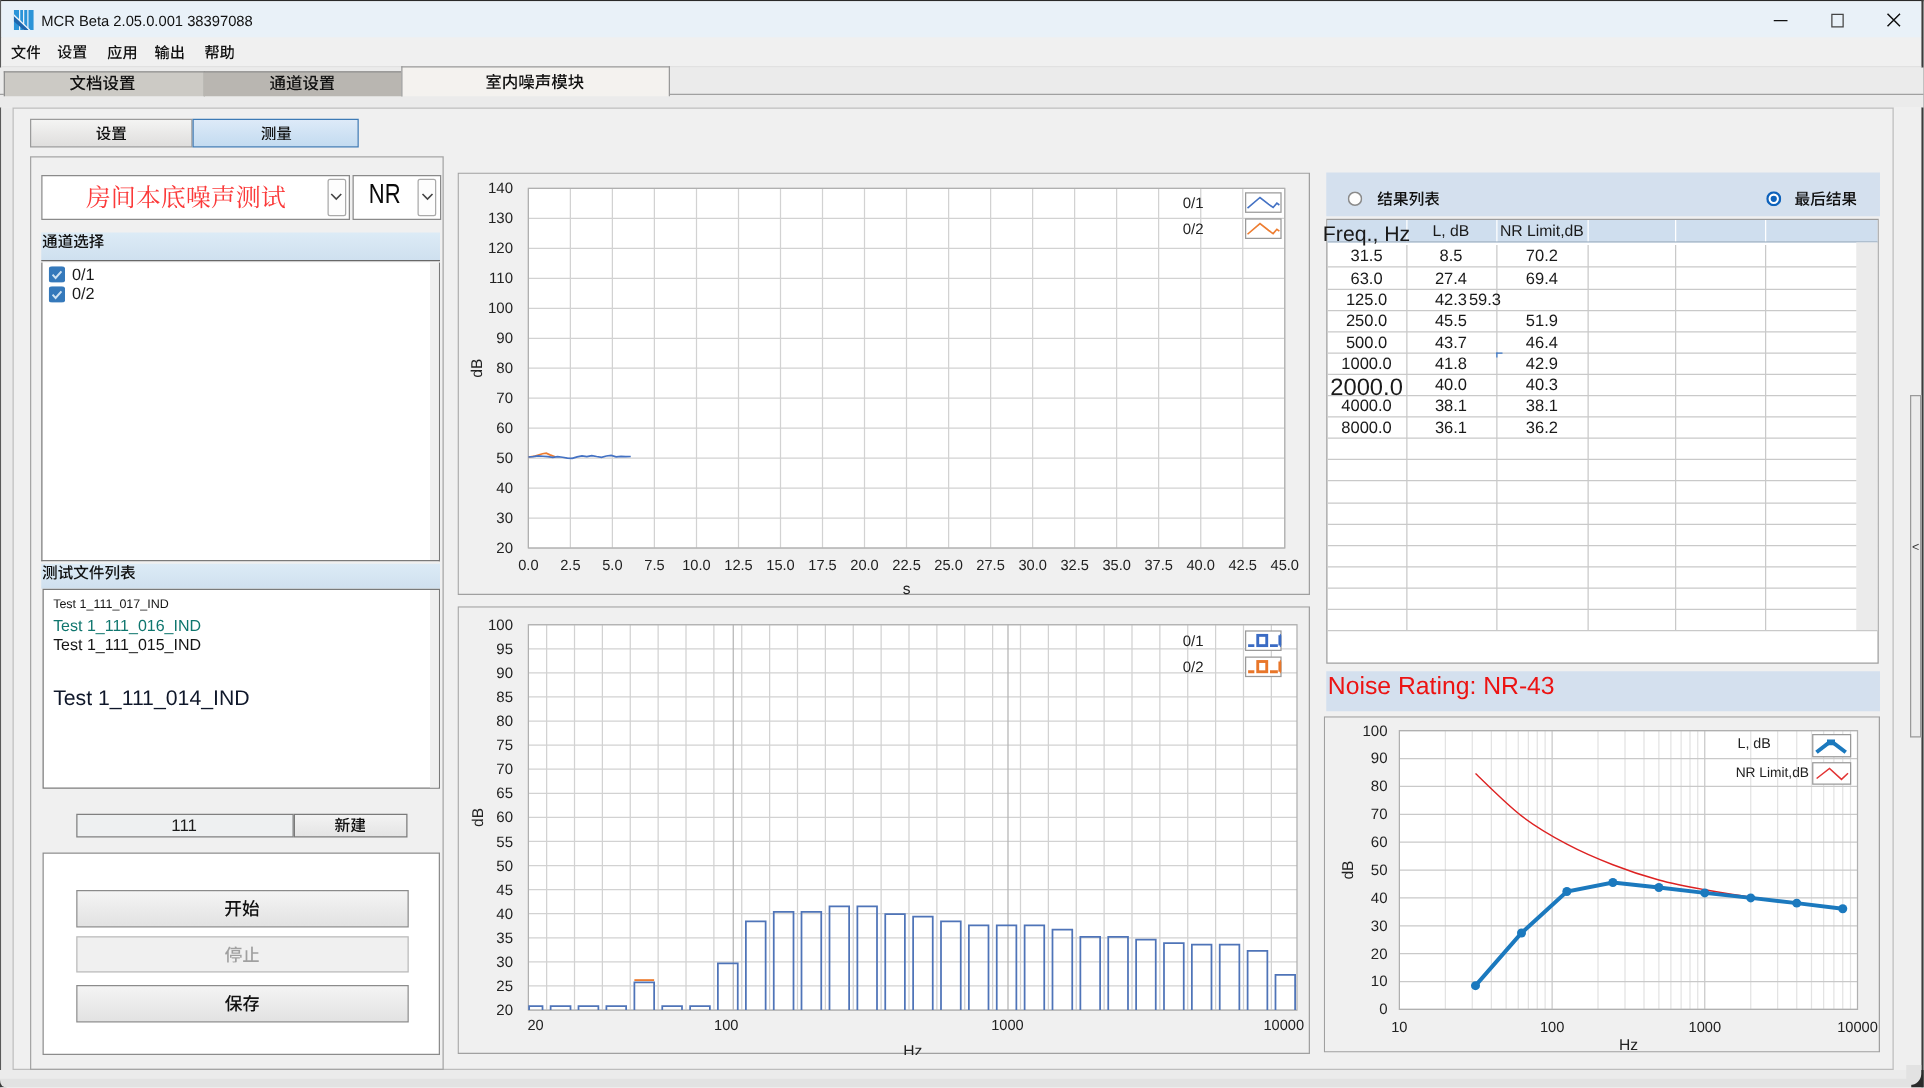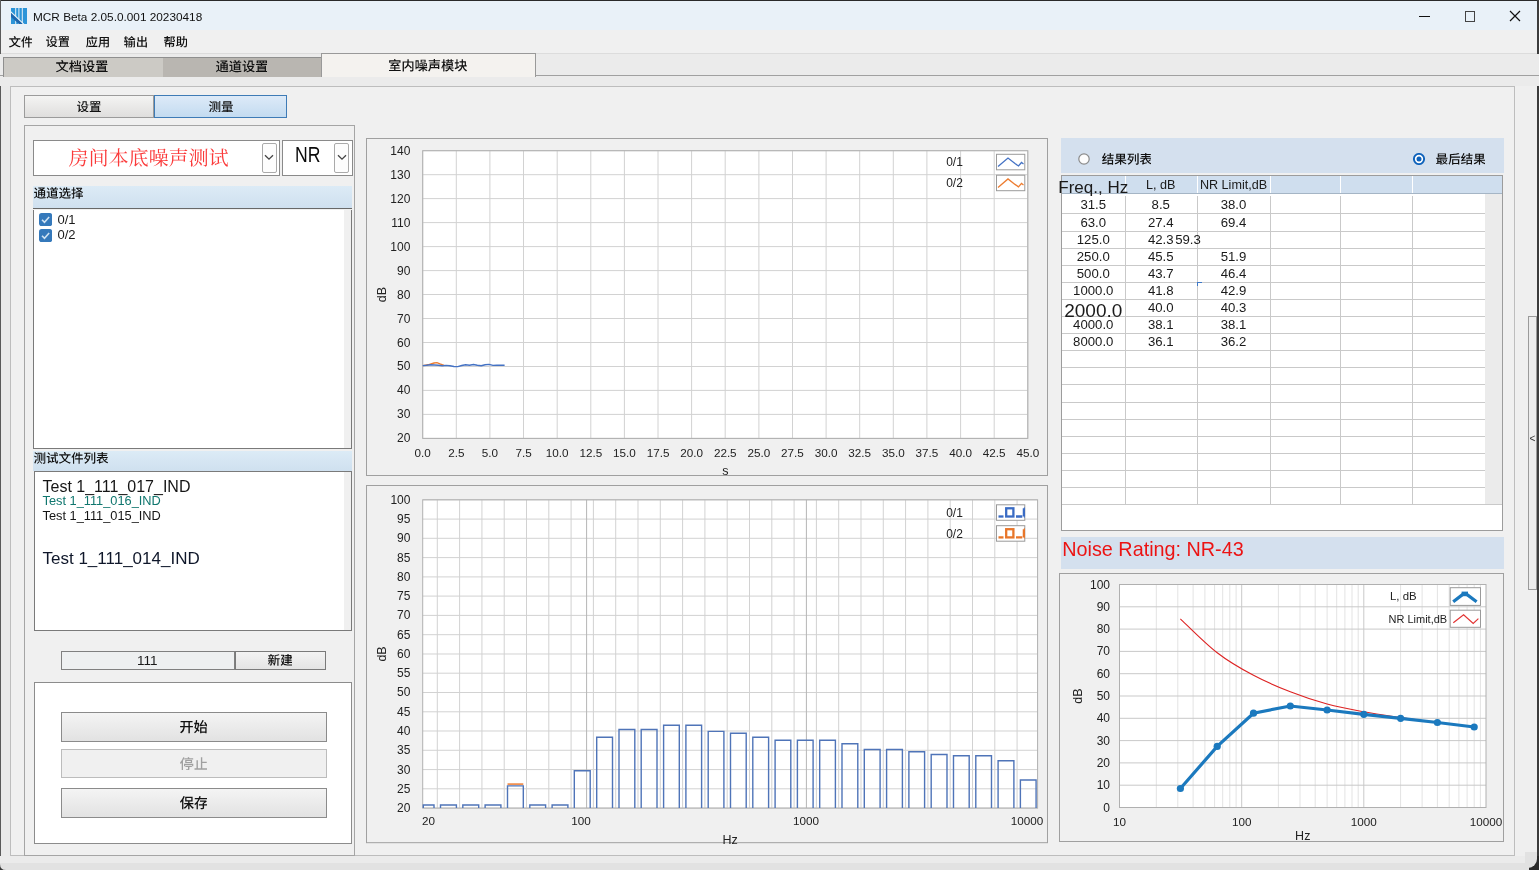--- a/index.html
+++ b/index.html
@@ -10,21 +10,21 @@
 <div class="abs" style="left:1537px;top:0;width:2px;height:870px;background:#3c3c3c"></div>
 <div class="abs" style="left:1px;top:1px;width:1536px;height:29px;background:#e9f1f8"></div>
 <svg class="abs" style="left:11px;top:8px" width="16" height="16" viewBox="0 0 16 16">
 <rect x="0" y="0" width="4.2" height="16" fill="#2b94d8"></rect>
 <rect x="5.2" y="0" width="2.2" height="16" fill="#2b94d8"></rect>
 <rect x="8.4" y="0" width="2.4" height="16" fill="#2b94d8"></rect>
 <rect x="11.8" y="0" width="4.2" height="16" fill="#2b94d8"></rect>
 <polygon points="0,4 12,16 8,16 0,9" fill="#1e66ad"></polygon>
 <polygon points="0,3.2 13.4,16 12,16 0,4.8" fill="#eef4f9"></polygon>
 </svg>
-<div class="t" style="left:33px;top:9.5px;font-size:11.8px;color:#111">MCR Beta 2.05.0.001 20230418</div>
+<div class="t" style="left:33px;top:9.5px;font-size:11.8px;color:#111">MCR Beta 2.05.0.001 38397088</div>
 <div class="abs" style="left:1419px;top:15.5px;width:10.5px;height:1.2px;background:#111"></div>
 <div class="abs" style="left:1464.5px;top:11px;width:8.5px;height:8.5px;border:1.1px solid #444"></div>
 <svg class="abs" style="left:1509px;top:10px" width="12" height="12" viewBox="0 0 12 12">
 <path d="M1 1 L11 11 M11 1 L1 11" stroke="#111" stroke-width="1.2"></path>
   </svg>
 <div class="abs" style="left:1px;top:30px;width:1536px;height:24px;background:#f0f0f0"></div>
 <svg style="position:absolute;left:8.6px;top:36.2px;" width="23.7" height="11.5" viewBox="0.39 -10.49 23.71 11.52">
     <path d="M8.7 -7.7 9.9 -7.4Q9.2 -5.1 8 -3.5Q6.8 -1.9 5.1 -0.8Q3.4 0.3 1.1 1Q1 0.9 0.9 0.7Q0.8 0.5 0.6 0.3Q0.5 0 0.4 -0.1Q2.6 -0.7 4.2 -1.7Q5.8 -2.7 7 -4.2Q8.1 -5.6 8.7 -7.7ZM3.5 -7.7Q4.2 -5.8 5.3 -4.3Q6.5 -2.8 8.2 -1.7Q9.8 -0.7 12 -0.1Q11.8 -0 11.7 0.2Q11.5 0.4 11.4 0.6Q11.3 0.8 11.2 0.9Q8.9 0.3 7.3 -0.8Q5.6 -2 4.4 -3.6Q3.2 -5.2 2.4 -7.3ZM0.6 -8.3H11.8V-7.1H0.6ZM5.1 -10.1 6.4 -10.5Q6.6 -10.1 6.9 -9.5Q7.2 -9 7.3 -8.6L6 -8.2Q5.9 -8.6 5.6 -9.1Q5.4 -9.7 5.1 -10.1ZM19.6 -10.2H20.8V1H19.6ZM17.5 -9.7 18.7 -9.5Q18.5 -8.7 18.2 -7.8Q18 -7 17.7 -6.3Q17.4 -5.6 17 -5Q16.9 -5.1 16.8 -5.2Q16.6 -5.3 16.4 -5.4Q16.2 -5.5 16 -5.6Q16.4 -6.1 16.7 -6.8Q17 -7.4 17.2 -8.2Q17.4 -9 17.5 -9.7ZM17.8 -7.9H23.5V-6.8H17.5ZM16.2 -4.3H24.1V-3.2H16.2ZM15.5 -10.3 16.6 -10Q16.2 -9 15.6 -7.9Q15.1 -6.9 14.5 -6Q13.9 -5.1 13.3 -4.4Q13.2 -4.5 13.1 -4.7Q13 -5 12.9 -5.2Q12.7 -5.4 12.6 -5.6Q13.2 -6.1 13.7 -6.9Q14.2 -7.7 14.7 -8.6Q15.1 -9.4 15.5 -10.3ZM14.2 -7.1 15.3 -8.2 15.3 -8.2V1H14.2Z" fill="#111"></path>
   </svg>
 <svg style="position:absolute;left:45.7px;top:36.2px;" width="23.5" height="11.2" viewBox="0.49 -10.19 23.48 11.25">
@@ -95,21 +95,21 @@
 <rect x="0" y="0" width="13" height="13" rx="2.6" fill="#3579bb"></rect>
 <path d="M3 6.6 L5.4 9.2 L10 4" fill="none" stroke="#cfe2f2" stroke-width="1.6"></path>
   </svg>
 <div class="t" style="left:57.5px;top:227.4px;font-size:13px">0/2</div>
 <div class="abs" style="left:33px;top:451px;width:318.5px;height:19.5px;background:linear-gradient(#dcebf6,#cfe0ef)"></div>
 <svg style="position:absolute;left:34.0px;top:452.4px;" width="74.2" height="11.8" viewBox="0.42 -10.66 74.22 11.79">
     <path d="M6.1 -1.1 6.8 -1.5Q7.1 -1.2 7.4 -0.9Q7.7 -0.5 8 -0.2Q8.3 0.2 8.5 0.5L7.7 1Q7.5 0.7 7.3 0.3Q7 -0 6.7 -0.4Q6.4 -0.8 6.1 -1.1ZM3.9 -9.9H8.2V-1.9H7.2V-9H4.8V-1.8H3.9ZM10.7 -10.4H11.7V-0.2Q11.7 0.2 11.6 0.5Q11.5 0.7 11.2 0.8Q10.9 0.9 10.5 1Q10.1 1 9.4 1Q9.4 0.8 9.3 0.5Q9.2 0.2 9.1 0Q9.5 0 9.9 0Q10.3 0 10.5 0Q10.7 0 10.7 -0.2ZM9 -9.4H9.9V-1.8H9ZM5.5 -8.2H6.4V-3.6Q6.4 -3 6.3 -2.3Q6.2 -1.7 5.9 -1.1Q5.7 -0.4 5.2 0.1Q4.6 0.6 3.8 1Q3.8 0.9 3.7 0.8Q3.6 0.7 3.4 0.5Q3.3 0.4 3.3 0.3Q4 -0.1 4.5 -0.5Q4.9 -1 5.2 -1.5Q5.4 -2 5.4 -2.5Q5.5 -3.1 5.5 -3.6ZM0.9 -9.6 1.6 -10.4Q2 -10.3 2.4 -10Q2.7 -9.8 3.1 -9.6Q3.5 -9.4 3.7 -9.2L3 -8.2Q2.8 -8.4 2.4 -8.7Q2.1 -8.9 1.7 -9.1Q1.3 -9.4 0.9 -9.6ZM0.4 -6.2 1.1 -7.1Q1.4 -6.9 1.8 -6.7Q2.2 -6.5 2.6 -6.3Q2.9 -6 3.2 -5.9L2.5 -4.9Q2.3 -5.1 1.9 -5.3Q1.5 -5.6 1.2 -5.8Q0.8 -6 0.4 -6.2ZM0.7 0.3Q0.9 -0.2 1.2 -0.9Q1.5 -1.5 1.8 -2.3Q2.1 -3 2.3 -3.7L3.3 -3.1Q3.1 -2.4 2.8 -1.7Q2.5 -1 2.3 -0.4Q2 0.3 1.7 0.9ZM13.9 -9.6 14.7 -10.3Q15 -10.1 15.3 -9.7Q15.7 -9.4 16 -9.1Q16.4 -8.8 16.6 -8.5L15.7 -7.7Q15.5 -8 15.2 -8.3Q14.9 -8.6 14.6 -9Q14.2 -9.3 13.9 -9.6ZM14.7 0.8 14.5 -0.3 14.8 -0.7 17.1 -2.2Q17.2 -1.9 17.3 -1.6Q17.4 -1.3 17.4 -1.2Q16.6 -0.6 16.1 -0.3Q15.6 0.1 15.3 0.3Q15 0.5 14.9 0.6Q14.8 0.7 14.7 0.8ZM13.1 -6.7H15.4V-5.5H13.1ZM16.9 -8H24.5V-6.9H16.9ZM17.2 -5.3H20.6V-4.2H17.2ZM18.4 -4.6H19.5V-0.9L18.4 -0.8ZM17 -0.9Q17.8 -1 18.8 -1.3Q19.8 -1.6 20.9 -1.9L21 -0.8Q20.1 -0.6 19.1 -0.3Q18.1 0 17.3 0.2ZM22.3 -9.9 23.1 -10.4Q23.4 -10 23.8 -9.5Q24.2 -9.1 24.4 -8.7L23.5 -8.1Q23.4 -8.5 23 -9Q22.6 -9.5 22.3 -9.9ZM20.8 -10.5H22Q22 -8.9 22.1 -7.4Q22.1 -6 22.2 -4.7Q22.4 -3.5 22.5 -2.6Q22.7 -1.6 22.9 -1.1Q23.1 -0.6 23.3 -0.6Q23.5 -0.6 23.6 -1.1Q23.7 -1.5 23.7 -2.4Q23.8 -2.3 24 -2.2Q24.2 -2 24.4 -1.9Q24.5 -1.8 24.6 -1.8Q24.5 -0.9 24.4 -0.4Q24.2 0.2 24 0.5Q23.9 0.8 23.7 0.9Q23.5 1 23.3 1Q22.7 1 22.3 0.4Q21.9 -0.1 21.6 -1.1Q21.4 -2.1 21.2 -3.5Q21 -4.9 20.9 -6.7Q20.8 -8.4 20.8 -10.5ZM14.7 0.8Q14.6 0.6 14.5 0.4Q14.4 0.2 14.3 0.1Q14.2 -0.1 14.1 -0.3Q14.3 -0.4 14.5 -0.6Q14.7 -0.9 14.7 -1.3V-6.7H15.9V-0.4Q15.9 -0.4 15.7 -0.3Q15.6 -0.2 15.4 -0.1Q15.3 0 15.1 0.2Q14.9 0.3 14.8 0.5Q14.7 0.6 14.7 0.8ZM33.9 -7.8 35.1 -7.5Q34.3 -5.2 33.1 -3.6Q31.9 -1.9 30.1 -0.8Q28.4 0.3 26.1 1Q26.1 0.9 25.9 0.7Q25.8 0.5 25.7 0.3Q25.5 0 25.4 -0.1Q27.6 -0.7 29.3 -1.7Q30.9 -2.7 32.1 -4.2Q33.2 -5.7 33.9 -7.8ZM28.6 -7.8Q29.3 -5.9 30.4 -4.4Q31.6 -2.8 33.3 -1.7Q35 -0.7 37.2 -0.1Q37 -0 36.9 0.2Q36.7 0.4 36.6 0.6Q36.4 0.8 36.3 1Q34.1 0.3 32.4 -0.8Q30.7 -2 29.5 -3.7Q28.3 -5.3 27.5 -7.4ZM25.6 -8.4H37V-7.2H25.6ZM30.2 -10.3 31.5 -10.7Q31.8 -10.2 32 -9.7Q32.3 -9.1 32.4 -8.7L31.1 -8.3Q31 -8.7 30.7 -9.3Q30.5 -9.8 30.2 -10.3ZM45 -10.4H46.1V1H45ZM42.8 -9.9 44 -9.7Q43.8 -8.8 43.5 -8Q43.3 -7.1 43 -6.4Q42.7 -5.7 42.3 -5.1Q42.2 -5.2 42 -5.3Q41.8 -5.4 41.6 -5.5Q41.5 -5.6 41.3 -5.7Q41.7 -6.2 42 -6.9Q42.2 -7.6 42.5 -8.3Q42.7 -9.1 42.8 -9.9ZM43.1 -8.1H48.9V-6.9H42.8ZM41.5 -4.4H49.5V-3.2H41.5ZM40.7 -10.5 41.8 -10.2Q41.4 -9.1 40.9 -8.1Q40.4 -7 39.8 -6.1Q39.1 -5.2 38.5 -4.4Q38.4 -4.6 38.3 -4.8Q38.2 -5 38.1 -5.3Q37.9 -5.5 37.8 -5.6Q38.4 -6.2 38.9 -7Q39.5 -7.8 39.9 -8.7Q40.4 -9.6 40.7 -10.5ZM39.5 -7.2 40.6 -8.3 40.6 -8.3V1H39.5ZM50.7 -9.9H57.1V-8.8H50.7ZM52.7 -9.4 53.9 -9.2Q53.6 -8.1 53.3 -7Q52.9 -5.9 52.5 -5Q52 -4.1 51.4 -3.4Q51.3 -3.5 51.2 -3.7Q51 -3.8 50.8 -4Q50.7 -4.1 50.5 -4.2Q51.1 -4.8 51.5 -5.6Q51.9 -6.5 52.2 -7.4Q52.5 -8.4 52.7 -9.4ZM52.9 -7.1H55.9V-6.1H52.6ZM55.7 -7.1H55.9L56.1 -7.2L56.8 -7Q56.5 -4.8 55.8 -3.2Q55.1 -1.6 54 -0.6Q53 0.5 51.6 1.1Q51.5 1 51.4 0.8Q51.3 0.6 51.1 0.4Q51 0.3 50.9 0.1Q52.1 -0.4 53.1 -1.3Q54.1 -2.3 54.8 -3.7Q55.4 -5.1 55.7 -6.9ZM52.2 -3.7 52.9 -4.6Q53.2 -4.3 53.6 -4.1Q54 -3.8 54.3 -3.5Q54.6 -3.2 54.9 -3L54.1 -2Q53.9 -2.2 53.6 -2.5Q53.3 -2.8 52.9 -3.1Q52.5 -3.4 52.2 -3.7ZM57.9 -9.1H59V-2.1H57.9ZM60.5 -10.5H61.7V-0.4Q61.7 0.1 61.5 0.4Q61.4 0.6 61.1 0.8Q60.8 0.9 60.3 1Q59.8 1 59 1Q59 0.8 58.9 0.4Q58.8 0.1 58.7 -0.1Q59.2 -0.1 59.6 -0.1Q60 -0.1 60.2 -0.1Q60.3 -0.1 60.4 -0.2Q60.5 -0.2 60.5 -0.4ZM63.8 -9.5H73.8V-8.5H63.8ZM64.4 -7.6H73.3V-6.7H64.4ZM63.3 -5.7H74.2V-4.7H63.3ZM68.1 -10.6H69.3V-4.9H68.1ZM67.9 -5.5 68.9 -5Q68.5 -4.4 67.9 -3.9Q67.2 -3.4 66.5 -2.9Q65.8 -2.5 65.1 -2.1Q64.4 -1.7 63.6 -1.4Q63.6 -1.6 63.4 -1.8Q63.3 -1.9 63.1 -2.1Q63 -2.3 62.9 -2.4Q63.6 -2.6 64.3 -3Q65 -3.3 65.7 -3.7Q66.4 -4.1 66.9 -4.6Q67.5 -5 67.9 -5.5ZM69.6 -5.2Q70 -4 70.7 -3Q71.4 -2.1 72.4 -1.4Q73.4 -0.7 74.6 -0.3Q74.5 -0.2 74.4 -0Q74.2 0.1 74.1 0.3Q74 0.5 73.9 0.7Q72.5 0.2 71.5 -0.6Q70.5 -1.3 69.8 -2.4Q69 -3.5 68.6 -4.9ZM73 -4.4 74 -3.6Q73.3 -3.1 72.6 -2.6Q71.8 -2.1 71.2 -1.8L70.4 -2.4Q70.8 -2.6 71.3 -3Q71.8 -3.3 72.2 -3.7Q72.7 -4 73 -4.4ZM65.6 1 65.4 0 66 -0.4 69.7 -1.5Q69.7 -1.2 69.8 -0.9Q69.9 -0.6 69.9 -0.4Q68.6 -0 67.8 0.2Q67 0.5 66.5 0.6Q66.1 0.8 65.9 0.9Q65.7 1 65.6 1ZM65.6 1Q65.5 0.9 65.4 0.7Q65.4 0.5 65.3 0.3Q65.2 0.1 65.1 -0Q65.2 -0.1 65.4 -0.3Q65.6 -0.5 65.6 -0.9V-3.4H66.8V-0Q66.8 -0 66.7 0.1Q66.6 0.1 66.4 0.2Q66.2 0.4 66 0.5Q65.8 0.6 65.7 0.8Q65.6 0.9 65.6 1Z" fill="#111"></path>
   </svg>
 <div class="abs" style="left:33.5px;top:470.5px;width:318px;height:160px;background:#fff;border:1px solid #7a7a7a;box-sizing:border-box"></div>
 <div class="abs" style="left:344px;top:471.5px;width:7px;height:158px;background:#f0f0f0"></div>
-<div class="t" style="left:42.5px;top:477.8px;font-size:16px;color:#151515">Test 1_111_017_IND</div>
+<div class="t" style="left:42.5px;top:477.8px;font-size:10px;color:#151515">Test 1_111_017_IND</div>
 <div class="t" style="left:42.5px;top:493.0px;font-size:12.8px;color:#0f766e">Test 1_111_016_IND</div>
 <div class="t" style="left:42.5px;top:508.2px;font-size:12.8px;color:#151515">Test 1_111_015_IND</div>
 <div class="t" style="left:42.5px;top:549px;font-size:17px;color:#0f172a">Test 1_111_014_IND</div>
 <div class="abs" style="left:61px;top:650.5px;width:173.5px;height:19.5px;background:#eef0f1;border:1px solid #808080;box-sizing:border-box"></div>
 <div class="t" style="left:137px;top:652.5px;font-size:13.5px">111</div>
 <div class="abs" style="left:234.5px;top:650.5px;width:91px;height:19.5px;background:linear-gradient(#f3f3f3,#e4e4e4);border:1px solid #7a7a7a;box-sizing:border-box"></div>
 <svg style="position:absolute;left:267.7px;top:654.4px;" width="24.5" height="11.8" viewBox="0.44 -10.78 24.52 11.85">
     <path d="M7.5 -6.5H12.2V-5.4H7.5ZM0.7 -9.4H6.4V-8.4H0.7ZM0.6 -4.4H6.4V-3.3H0.6ZM0.5 -6.5H6.6V-5.5H0.5ZM9.8 -6H10.9V1H9.8ZM1.5 -8.2 2.5 -8.4Q2.6 -8 2.8 -7.6Q2.9 -7.1 3 -6.7L1.9 -6.5Q1.9 -6.8 1.8 -7.3Q1.7 -7.8 1.5 -8.2ZM4.6 -8.4 5.7 -8.2Q5.5 -7.7 5.3 -7.1Q5.1 -6.6 4.9 -6.2L4 -6.4Q4.1 -6.7 4.2 -7Q4.3 -7.4 4.5 -7.8Q4.6 -8.1 4.6 -8.4ZM10.9 -10.5 11.9 -9.7Q11.2 -9.4 10.5 -9.2Q9.7 -9 8.9 -8.9Q8.1 -8.7 7.4 -8.6Q7.3 -8.8 7.2 -9.1Q7.1 -9.3 7 -9.5Q7.7 -9.6 8.4 -9.8Q9.2 -10 9.8 -10.1Q10.5 -10.3 10.9 -10.5ZM2.6 -10.5 3.7 -10.8Q3.9 -10.4 4.1 -9.9Q4.3 -9.4 4.4 -9.1L3.3 -8.8Q3.2 -9.1 3 -9.6Q2.8 -10.1 2.6 -10.5ZM3.1 -5.9H4.2V-0.3Q4.2 0.1 4.1 0.3Q4 0.5 3.7 0.6Q3.5 0.8 3.1 0.8Q2.8 0.8 2.3 0.8Q2.3 0.6 2.2 0.3Q2.1 0 1.9 -0.2Q2.3 -0.2 2.5 -0.2Q2.8 -0.2 2.9 -0.2Q3.1 -0.2 3.1 -0.3ZM7 -9.5H8.1V-5.1Q8.1 -4.4 8.1 -3.6Q8 -2.8 7.9 -2Q7.8 -1.2 7.5 -0.4Q7.2 0.3 6.8 0.9Q6.7 0.8 6.5 0.7Q6.4 0.5 6.2 0.4Q6 0.3 5.9 0.2Q6.4 -0.5 6.6 -1.4Q6.9 -2.4 6.9 -3.3Q7 -4.3 7 -5.1ZM4.5 -2.6 5.3 -3Q5.6 -2.6 5.9 -2Q6.2 -1.5 6.4 -1.1L5.6 -0.6Q5.4 -1 5.1 -1.6Q4.8 -2.1 4.5 -2.6ZM1.6 -2.9 2.5 -2.7Q2.3 -2 2 -1.4Q1.6 -0.8 1.2 -0.3Q1.1 -0.4 0.9 -0.6Q0.6 -0.8 0.4 -0.9Q0.8 -1.3 1.1 -1.8Q1.4 -2.4 1.6 -2.9ZM16.9 -8H24.7V-7H16.9ZM17.5 -4.5H24.1V-3.6H17.5ZM17 -2.7H24.6V-1.8H17ZM19.9 -10.7H21.1V-0.7H19.9ZM17.7 -9.7H23.9V-5.3H17.6V-6.2H22.8V-8.8H17.7ZM13.5 -10H16.4V-8.9H13.5ZM14.5 -6.3H16.3V-5.3H14.4ZM15.9 -6.3H16.1L16.4 -6.4L17 -6.2Q16.7 -3.4 16 -1.6Q15.2 0.1 14 1.1Q13.9 1 13.7 0.8Q13.6 0.6 13.4 0.5Q13.2 0.4 13.1 0.3Q14.3 -0.6 15 -2.1Q15.7 -3.7 15.9 -6.1ZM14.5 -4.4Q14.8 -3.1 15.4 -2.3Q16.1 -1.5 16.9 -1Q17.7 -0.6 18.7 -0.5Q19.7 -0.3 20.9 -0.3Q21.1 -0.3 21.5 -0.3Q21.9 -0.3 22.4 -0.3Q22.9 -0.3 23.4 -0.3Q23.9 -0.3 24.3 -0.3Q24.7 -0.3 25 -0.3Q24.9 -0.2 24.8 0Q24.7 0.2 24.6 0.4Q24.6 0.6 24.5 0.8H23.8H20.9Q19.5 0.8 18.4 0.6Q17.2 0.4 16.3 -0.1Q15.4 -0.6 14.7 -1.6Q14 -2.5 13.6 -4.1ZM13.9 -4.8Q13.9 -4.9 13.8 -5.1Q13.7 -5.3 13.6 -5.5Q13.5 -5.6 13.4 -5.8Q13.6 -5.8 13.8 -6Q14.1 -6.3 14.3 -6.6Q14.4 -6.8 14.7 -7.3Q15 -7.8 15.3 -8.5Q15.7 -9.2 15.9 -9.9V-10L16.3 -10.1L17.1 -9.6Q16.5 -8.4 15.9 -7.3Q15.3 -6.2 14.7 -5.4V-5.4Q14.7 -5.4 14.6 -5.3Q14.5 -5.3 14.3 -5.2Q14.1 -5.1 14 -5Q13.9 -4.9 13.9 -4.8Z" fill="#111"></path>
   </svg>
 <div class="abs" style="left:33.5px;top:682px;width:318.5px;height:162px;background:#fff;border:1px solid #8c8c8c;box-sizing:border-box"></div>
@@ -262,21 +262,21 @@
 <div class="abs" style="left:1062px;top:487.0px;width:440.2px;height:1px;background:#c9c9c9"></div>
 <div class="abs" style="left:1062px;top:504.1px;width:440.2px;height:1px;background:#c9c9c9"></div>
 <div class="abs" style="left:1124.5px;top:196.3px;width:1px;height:307.8px;background:#c9c9c9"></div>
 <div class="abs" style="left:1197px;top:196.3px;width:1px;height:307.8px;background:#c9c9c9"></div>
 <div class="abs" style="left:1270px;top:196.3px;width:1px;height:307.8px;background:#c9c9c9"></div>
 <div class="abs" style="left:1340px;top:196.3px;width:1px;height:307.8px;background:#c9c9c9"></div>
 <div class="abs" style="left:1412px;top:196.3px;width:1px;height:307.8px;background:#c9c9c9"></div>
 <div class="abs" style="left:1484.9px;top:193.5px;width:17.299999999999955px;height:310.6px;background:#ebebeb"></div>
 <div class="t" style="left:1093.25px;top:197.4px;font-size:13.2px;transform:translateX(-50%)">31.5</div>
 <div class="t" style="left:1160.75px;top:197.4px;font-size:13.2px;transform:translateX(-50%)">8.5</div>
-<div class="t" style="left:1233.5px;top:197.4px;font-size:13.2px;transform:translateX(-50%)">38.0</div>
+<div class="t" style="left:1233.5px;top:197.4px;font-size:13.2px;transform:translateX(-50%)">70.2</div>
 <div class="t" style="left:1093.25px;top:214.5px;font-size:13.2px;transform:translateX(-50%)">63.0</div>
 <div class="t" style="left:1160.75px;top:214.5px;font-size:13.2px;transform:translateX(-50%)">27.4</div>
 <div class="t" style="left:1233.5px;top:214.5px;font-size:13.2px;transform:translateX(-50%)">69.4</div>
 <div class="t" style="left:1093.25px;top:231.6px;font-size:13.2px;transform:translateX(-50%)">125.0</div>
 <div class="t" style="left:1160.75px;top:231.6px;font-size:13.2px;transform:translateX(-50%)">42.3</div>
 <div class="t" style="left:1188px;top:231.6px;font-size:13.2px;transform:translateX(-50%)">59.3</div>
 <div class="t" style="left:1093.25px;top:248.7px;font-size:13.2px;transform:translateX(-50%)">250.0</div>
 <div class="t" style="left:1160.75px;top:248.7px;font-size:13.2px;transform:translateX(-50%)">45.5</div>
 <div class="t" style="left:1233.5px;top:248.7px;font-size:13.2px;transform:translateX(-50%)">51.9</div>
 <div class="t" style="left:1093.25px;top:265.8px;font-size:13.2px;transform:translateX(-50%)">500.0</div>

